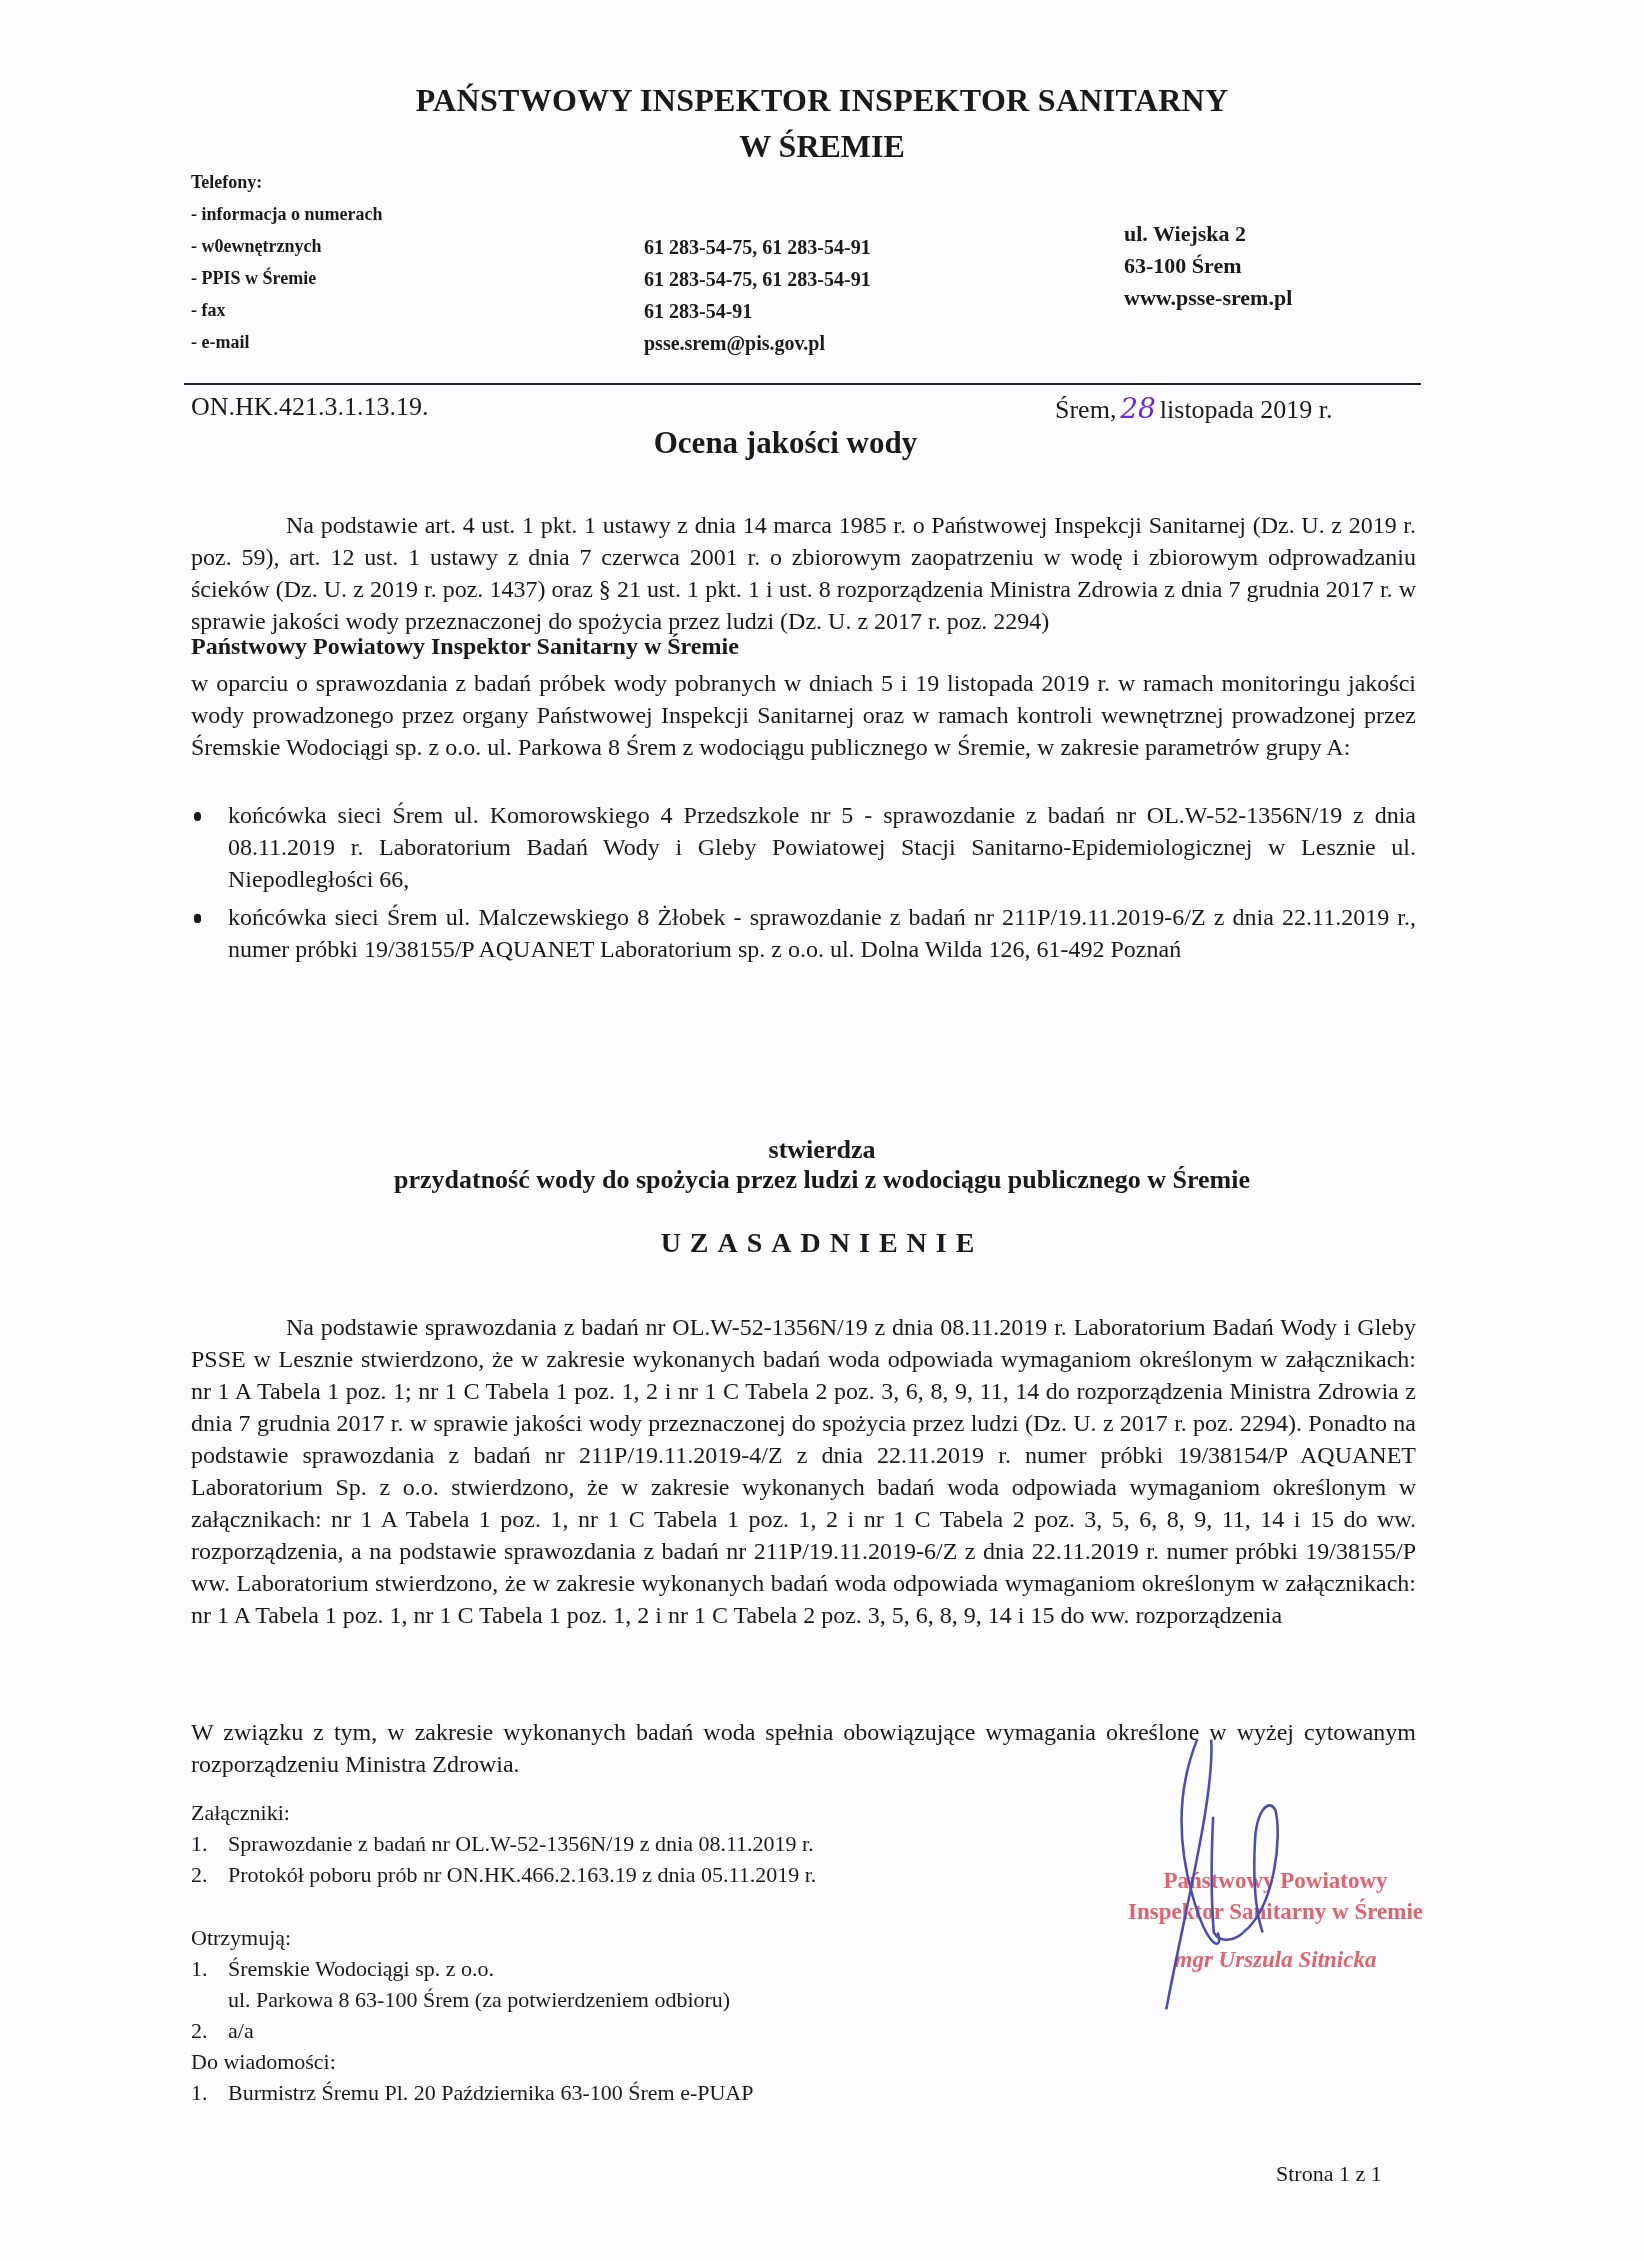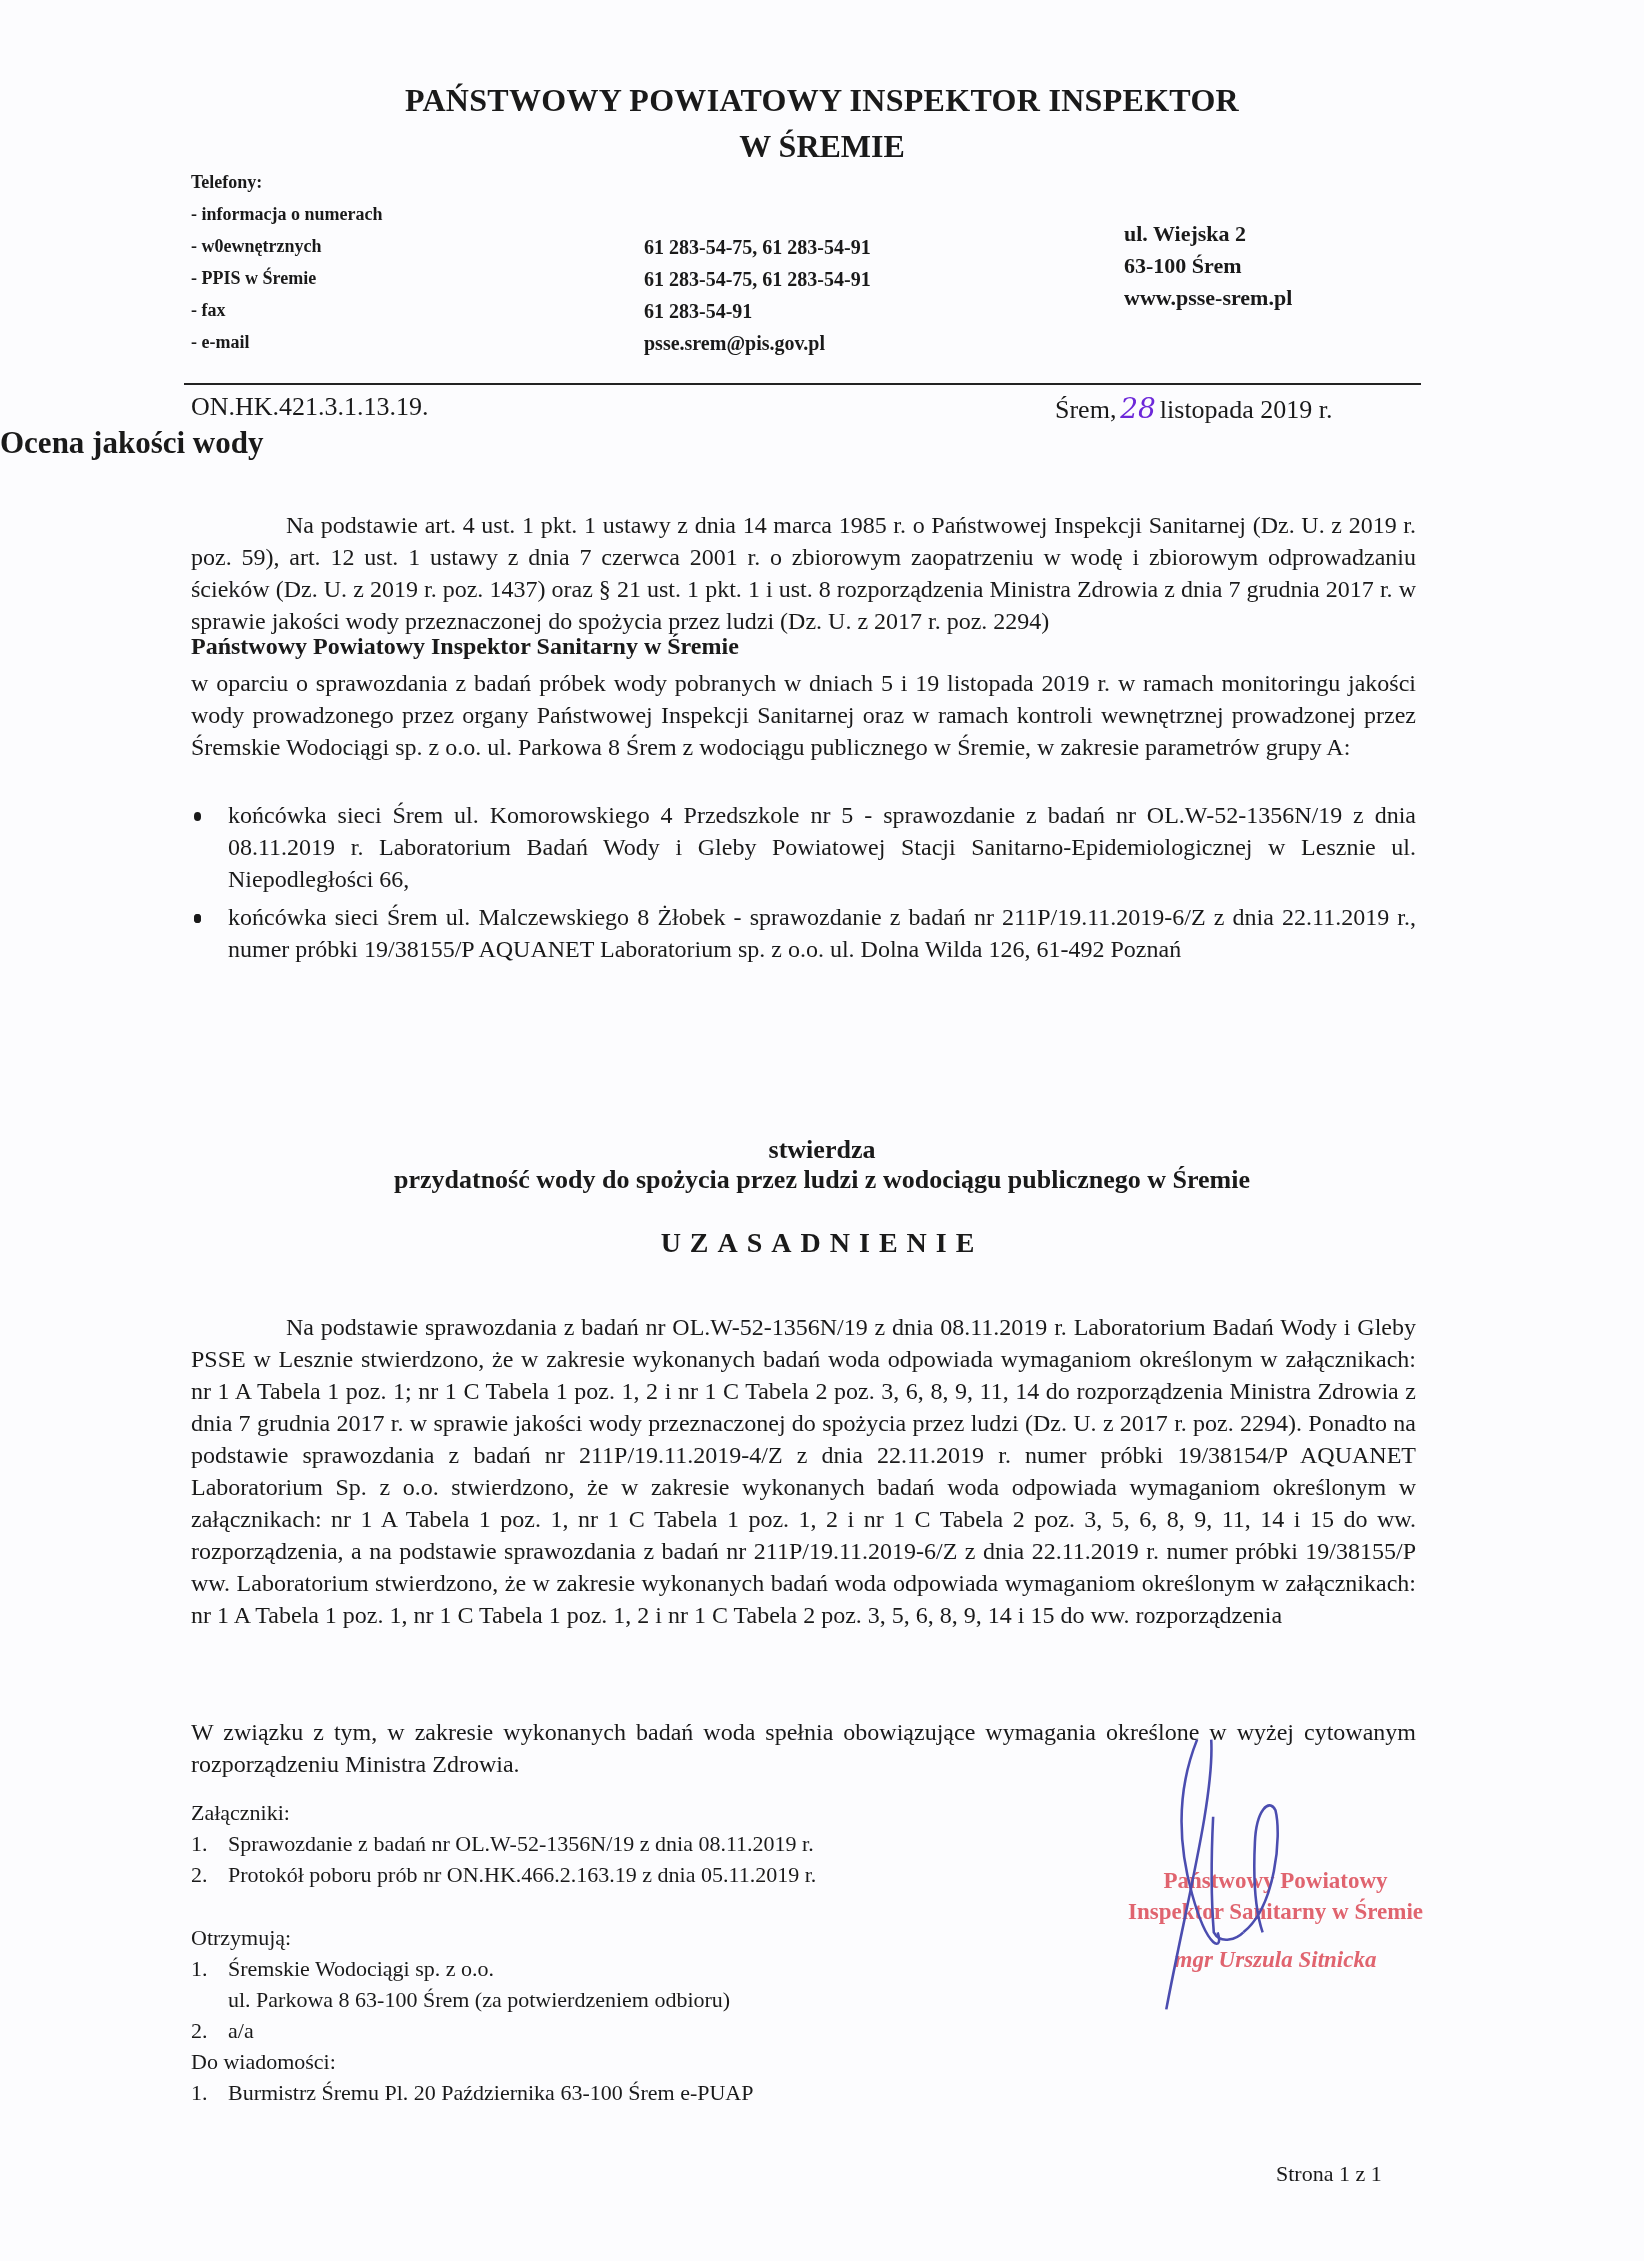--- a/index.html
+++ b/index.html
@@ -17,21 +17,21 @@
   .title-1 { left: 0; width: 1644px; top: 82px; text-align: center; font-size: 32px; font-weight: bold; letter-spacing: 0.3px; }
   .title-2 { left: 0; width: 1644px; top: 128px; text-align: center; font-size: 32px; font-weight: bold; }
   .contacts { left: 191px; top: 166px; font-size: 18px; font-weight: bold; line-height: 32px; }
   .phones { left: 644px; top: 231px; font-size: 20px; font-weight: bold; line-height: 32px; }
   .address { left: 1124px; top: 218px; font-size: 22px; font-weight: bold; line-height: 32px; }
   .rule { left: 184px; top: 383px; width: 1237px; height: 0; border-top: 2.6px solid #222; }
   .ref { left: 191px; top: 392px; font-size: 26px; }
   .date { left: 1055px; top: 392px; font-size: 26px; }
   .date .hand { color: #6d28d9; font-family: "DejaVu Serif", serif; font-style: italic; font-size: 28px; padding: 0 3.9px; }
 
-  .doc-heading { left: 0; width: 1571px; top: 425px; text-align: left; font-size: 31px; font-weight: bold; }
+  .doc-heading { left: 0; width: 1571px; top: 425px; text-align: center; font-size: 31px; font-weight: bold; }
 
   .body-text {
     left: 191px; width: 1225px;
     font-size: 24px; line-height: 32px;
     text-align: justify;
   }
   .indent { text-indent: 95px; margin-top: 48px; }
   .p-intro { top: 461px; }
   .authority { left: 191px; top: 633px; font-size: 24px; font-weight: bold; }
   .p-basis { top: 667px; }
@@ -53,21 +53,21 @@
 
   .stamp { left: 1108px; top: 1865px; width: 335px; text-align: center; color: #e0646f; font-size: 23px; font-weight: bold; line-height: 31px; }
   .stamp .name { font-style: italic; margin-top: 17px; }
   .signature { left: 1147px; top: 1739px; }
 
   .page-num { left: 1276px; top: 2161px; font-size: 22px; }
 </style>
 </head>
 <body>
 
-<div class="abs title-1">PAŃSTWOWY POWIATOWY INSPEKTOR INSPEKTOR</div>
+<div class="abs title-1">PAŃSTWOWY INSPEKTOR INSPEKTOR SANITARNY</div>
 <div class="abs title-2">W ŚREMIE</div>
 
 <div class="abs contacts">
   <div>Telefony:</div>
   <div>- informacja o numerach</div>
   <div>- w0ewnętrznych</div>
   <div>- PPIS w Śremie</div>
   <div>- fax</div>
   <div>- e-mail</div>
 </div>

